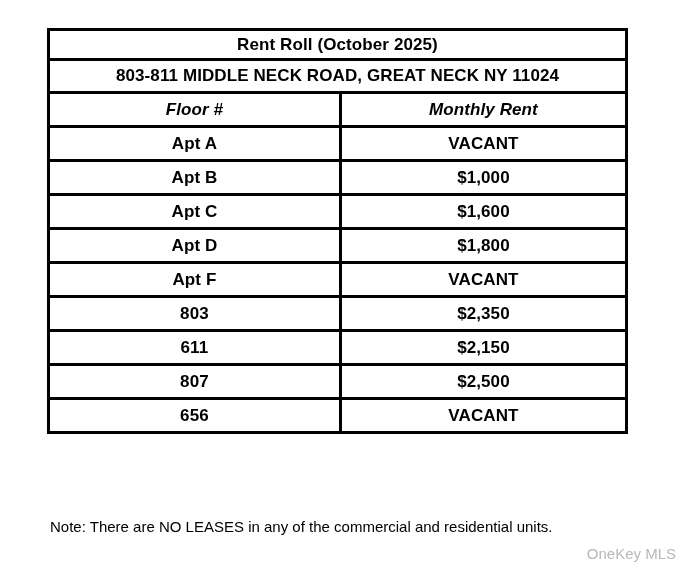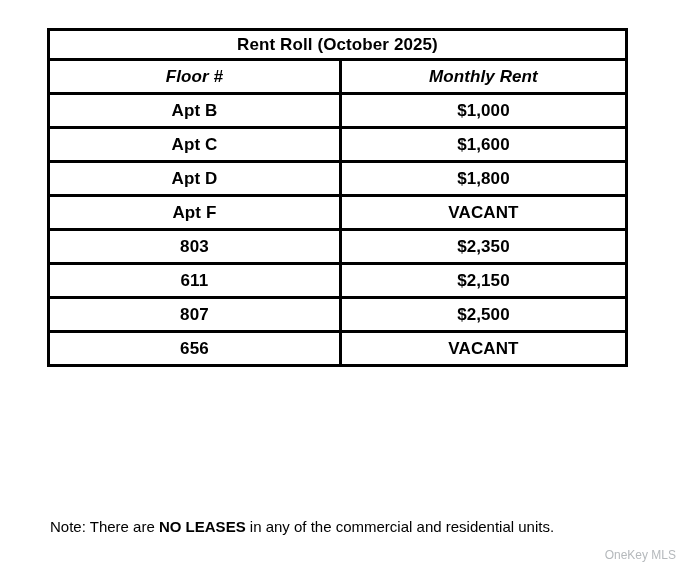--- a/index.html
+++ b/index.html
@@ -43,47 +43,54 @@
   col.floor-col { width: 50.5%; }
   col.rent-col  { width: 49.5%; }
   .note {
     position: absolute;
     left: 50px;
     top: 503px;
     font-size: 15px;
     color: #000000;
     white-space: nowrap;
   }
-  .note .note-bold { font-weight: bold; }
+  .note .note-bold { font-weight: normal; }
   .watermark {
     position: absolute;
     right: 5px;
     bottom: 5px;
-    font-size: 12px;
+    font-size: 15px;
     color: #b5b9bc;
   }
 </style>
 </head>
 <body>
 
 <div class="table-wrap">
   <table class="rent-roll">
     <colgroup>
       <col class="floor-col">
       <col class="rent-col">
     </colgroup>
     <tbody>
       <tr class="title-row">
         <td colspan="2">Rent Roll (October 2025)</td>
       </tr>
+      <tr class="address-row">
+        <td colspan="2">803-811 MIDDLE NECK ROAD, GREAT NECK NY 11024</td>
+      </tr>
       <tr class="header-row">
         <td>Floor #</td>
         <td>Monthly Rent</td>
       </tr>
 
+    <tr class="data-row">
+          <td>Apt A</td>
+          <td>VACANT</td>
+        </tr>
         <tr class="data-row">
           <td>Apt B</td>
           <td>$1,000</td>
         </tr>
         <tr class="data-row">
           <td>Apt C</td>
           <td>$1,600</td>
         </tr>
         <tr class="data-row">
           <td>Apt D</td>

